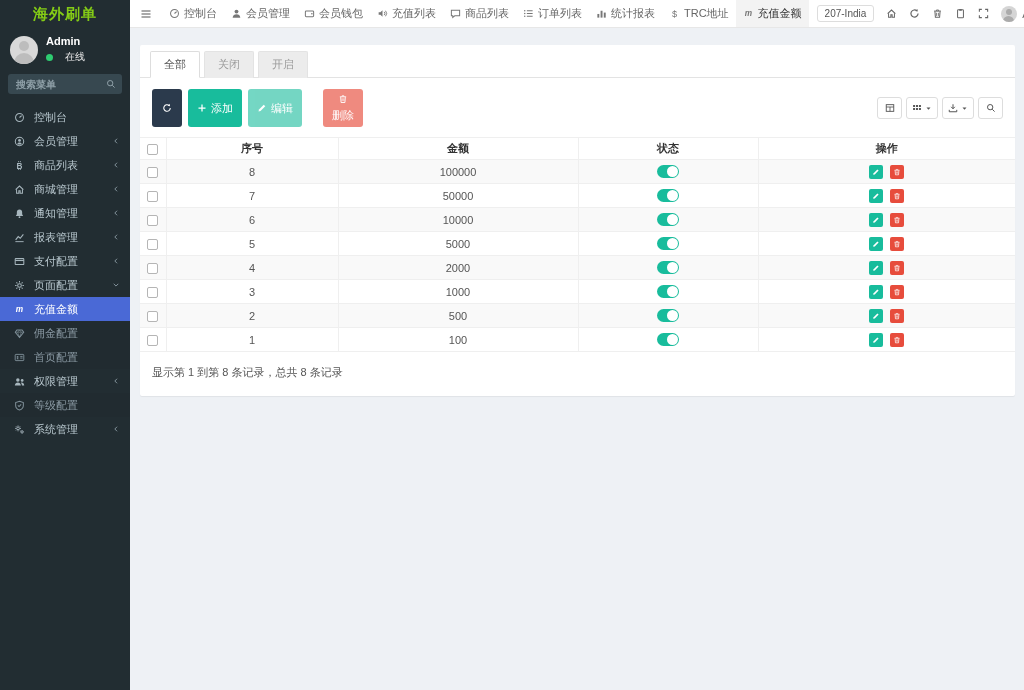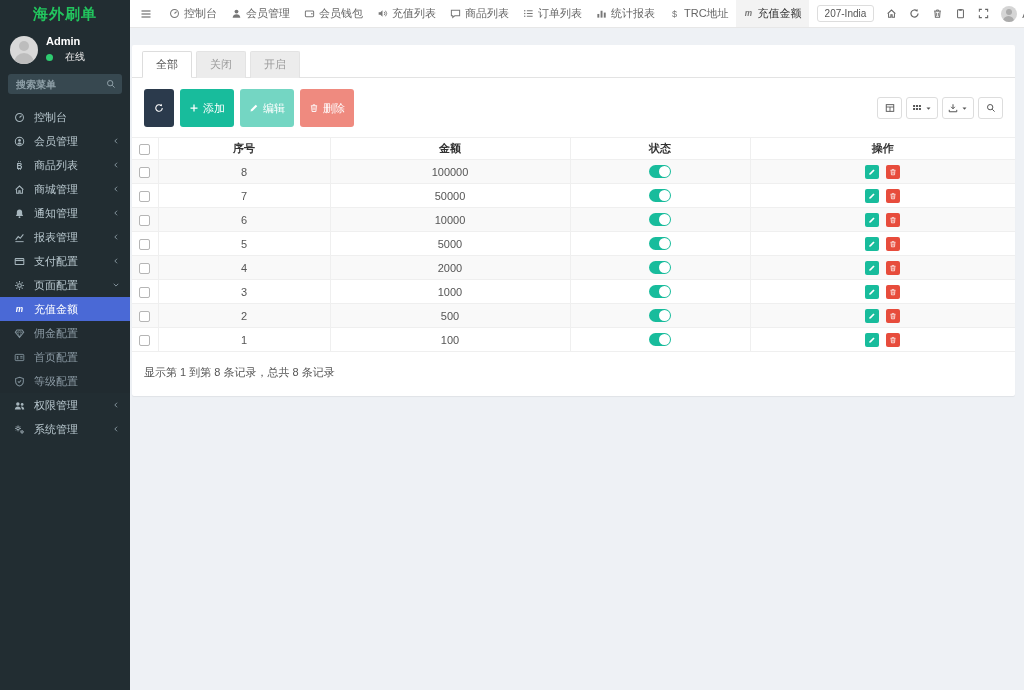--- a/index.html
+++ b/index.html
@@ -3,21 +3,21 @@
 <meta charset="utf-8">
 <style>
   * { box-sizing: border-box; }
   html,body { margin:0; padding:0; width:1024px; height:690px; overflow:hidden;
     font-family:"Liberation Sans","DejaVu Sans",sans-serif; font-size:12px; background:#eef1f5;}
   body { display:flex; }
   svg { width:12px; height:12px; display:block; }
 
   
   .sidebar { width:130px; flex-shrink:0; background:#222d32; display:flex; flex-direction:column; }
-  .logo { height:28px; line-height:28px; text-align:center; color:#22c55e; font-weight:bold; font-size:15px; letter-spacing:1px; }
+  .logo { height:28px; line-height:28px; text-align:center; color:#84cc16; font-weight:bold; font-size:15px; letter-spacing:1px; }
   .user-panel { display:flex; align-items:center; gap:8px; padding:7px 10px 5px; }
   .avatar { width:28px; height:28px; border-radius:50%; background:#d9d9d9; position:relative; overflow:hidden; flex-shrink:0;}
   .avatar::before { content:""; position:absolute; width:10px; height:10px; border-radius:50%; background:#bdbdbd; left:9px; top:5px; }
   .avatar::after { content:""; position:absolute; width:20px; height:12px; border-radius:10px 10px 0 0; background:#bdbdbd; left:4px; top:17px; }
   .user-name { color:#fff; font-size:11px; font-weight:bold; line-height:13px;}
   .user-status { display:flex; align-items:center; gap:12px; color:#eaeaea; font-size:10px; margin-top:2px;}
   .dot { width:7px; height:7px; border-radius:50%; background:#2ecc71; }
   .search-box { margin:5px 8px 9px; position:relative; }
   .search-input { width:100%; height:20px; background:#374850; border:none; border-radius:3px;
      color:#cfd8dc; font-size:10px; padding:0 20px 0 8px; outline:none; font-family:inherit;font-weight:bold;}
@@ -47,35 +47,35 @@
   .nav-item.active { background:#f3f3f3; color:#333; }
   .topnav-right { margin-left:auto; display:flex; align-items:center; gap:12px; padding:0 8px; }
   .region-badge { border:1px solid #ddd; border-radius:3px; padding:2px 7px; font-size:10px; color:#555; background:#fff; cursor:pointer; white-space:nowrap;}
   .tn-tool { color:#666; display:inline-flex; cursor:pointer; }
   .tn-tool svg { width:11px; height:11px; }
   .admin-chip { display:flex; align-items:center; gap:5px; color:#666; font-size:11px; cursor:pointer;}
   .admin-avatar { width:16px; height:16px; border-radius:50%; background:#d5d5d5; position:relative; overflow:hidden;}
   .admin-avatar::before { content:""; position:absolute; width:6px; height:6px; border-radius:50%; background:#ababab; left:5px; top:3px;}
   .admin-avatar::after { content:""; position:absolute; width:11px; height:7px; border-radius:6px 6px 0 0; background:#ababab; left:2px; top:10px;}
 
-  .content { flex:1; padding:17px 9px 0 2px; }
+  .content { flex:1; padding:17px 9px 0 10px; }
   .panel { background:#fff; border-radius:2px; box-shadow:0 1px 1px rgba(0,0,0,.06); padding-bottom:16px; }
   .tabbar { display:flex; gap:4px; padding:6px 10px 0; border-bottom:1px solid #e3e3e3; }
   .tab { padding:5px 13px; font-size:11px; color:#9a9a9a; background:#ececec; border:1px solid #e3e3e3;
      border-bottom:none; border-radius:2px 2px 0 0; margin-bottom:-1px; cursor:pointer;}
   .tab.active { background:#fff; color:#555; border:1px solid #ddd; border-bottom:1px solid #fff; }
 
   .toolbar { display:flex; align-items:center; margin:11px 12px 10px; }
   .btn { display:inline-flex; align-items:center; justify-content:center; gap:4px; border:none; border-radius:3px;
      font-size:11px; color:#fff; height:38px; padding:0 9px; cursor:pointer; font-family:inherit;}
   .btn svg { width:10px; height:10px; }
   .btn-refresh { background:var(--dark,#2b3a4c); width:30px; padding:0; }
   .btn-add { background:var(--accent,#18bc9c); margin-left:6px; }
   .btn-edit { background:var(--accent,#18bc9c); opacity:.6; margin-left:6px; }
-  .btn-del { background:var(--danger,#e74c3c); opacity:.65; margin-left:6px; }
+  .btn-del { background:var(--danger,#e74c3c); opacity:.65; margin-left:21px;flex-direction:column; }
   .toolbar-right { margin-left:auto; display:flex; gap:4px; }
   .tool-btn { height:22px; min-width:25px; padding:0 5px; background:#fff; border:1px solid #ddd; border-radius:3px;
      color:#555; display:inline-flex; align-items:center; justify-content:center; gap:3px; cursor:pointer;}
   .tool-btn svg { width:10px; height:10px; }
   .tool-btn .caret svg { width:7px; height:7px; }
 
   table { width:100%; border-collapse:collapse; border-top:1px solid #ececec; }
   th,td { border:1px solid #efefef; border-left:none; font-size:11px; text-align:center; }
   th:last-child, td:last-child { border-right:none; }
   th { height:22px; color:#333; font-weight:bold; }
@@ -265,46 +265,46 @@
             <rect x="1.3" y="2.6" width="9.4" height="6.8" rx=".8" fill="none" stroke="currentColor" stroke-width="1"></rect>
             <circle cx="3.9" cy="5.4" r="1" fill="currentColor"></circle>
             <path d="M2.8 7.8c.2-.8.6-1.2 1.1-1.2s.9.4 1.1 1.2z" fill="currentColor"></path>
             <path d="M6.8 4.8h2.6M6.8 6.6h2.6" stroke="currentColor" stroke-width="1"></path>
           </svg>
         </span>
         <span class="label">首页配置</span>
         <span class="chev"></span>
       </li>
 
-      <li class="menu-item sub">
-        <span class="mi-icon">
-          <svg viewBox="0 0 12 12">
-            <path d="M6 1.3l4.2 1.5v3.1c0 2.6-1.8 4.2-4.2 4.9C3.6 10.1 1.8 8.5 1.8 5.9V2.8z" fill="none" stroke="currentColor" stroke-width="1.1"></path>
-            <path d="M4.2 5.9l1.3 1.3 2.3-2.5" fill="none" stroke="currentColor" stroke-width="1.1"></path>
-          </svg>
-        </span>
-        <span class="label">等级配置</span>
-        <span class="chev"></span>
-      </li>
-
       <li class="menu-item">
         <span class="mi-icon">
           <svg viewBox="0 0 12 12">
             <circle cx="4.2" cy="4.4" r="1.9" fill="currentColor"></circle>
             <path d="M.9 10.4c.2-2.2 1.6-3.4 3.3-3.4s3.1 1.2 3.3 3.4z" fill="currentColor"></path>
             <circle cx="8.9" cy="4.9" r="1.5" fill="currentColor"></circle>
             <path d="M8.3 7.1c1.6.1 2.7 1.2 2.9 3.3H8.7c-.1-1.4-.5-2.5-1.3-3.1z" fill="currentColor"></path>
           </svg>
         </span>
         <span class="label">权限管理</span>
         <span class="chev">
           <svg viewBox="0 0 12 12">
             <path d="M7.6 2.6L4.2 6l3.4 3.4" fill="none" stroke="currentColor" stroke-width="1.4"></path>
           </svg>
         </span>
+      </li>
+
+      <li class="menu-item sub">
+        <span class="mi-icon">
+          <svg viewBox="0 0 12 12">
+            <path d="M6 1.3l4.2 1.5v3.1c0 2.6-1.8 4.2-4.2 4.9C3.6 10.1 1.8 8.5 1.8 5.9V2.8z" fill="none" stroke="currentColor" stroke-width="1.1"></path>
+            <path d="M4.2 5.9l1.3 1.3 2.3-2.5" fill="none" stroke="currentColor" stroke-width="1.1"></path>
+          </svg>
+        </span>
+        <span class="label">等级配置</span>
+        <span class="chev"></span>
       </li>
 
       <li class="menu-item">
         <span class="mi-icon">
           <svg viewBox="0 0 12 12">
             <circle cx="4.4" cy="4.8" r="1.5" fill="none" stroke="currentColor" stroke-width="1"></circle>
             <path d="M4.4 1.6v1.2M4.4 6.8v1.2M1.2 4.8h1.2M6.4 4.8h1.2M2.2 2.6l.8.8M5.8 6.2l.8.8M6.6 2.6l-.8.8M3 6.2l-.8.8" stroke="currentColor" stroke-width="1"></path>
             <circle cx="8.8" cy="8.6" r="1.1" fill="none" stroke="currentColor" stroke-width=".9"></circle>
             <path d="M8.8 6.6v.9M8.8 9.7v.9M6.8 8.6h.9M9.9 8.6h.9" stroke="currentColor" stroke-width=".9"></path>
           </svg>

